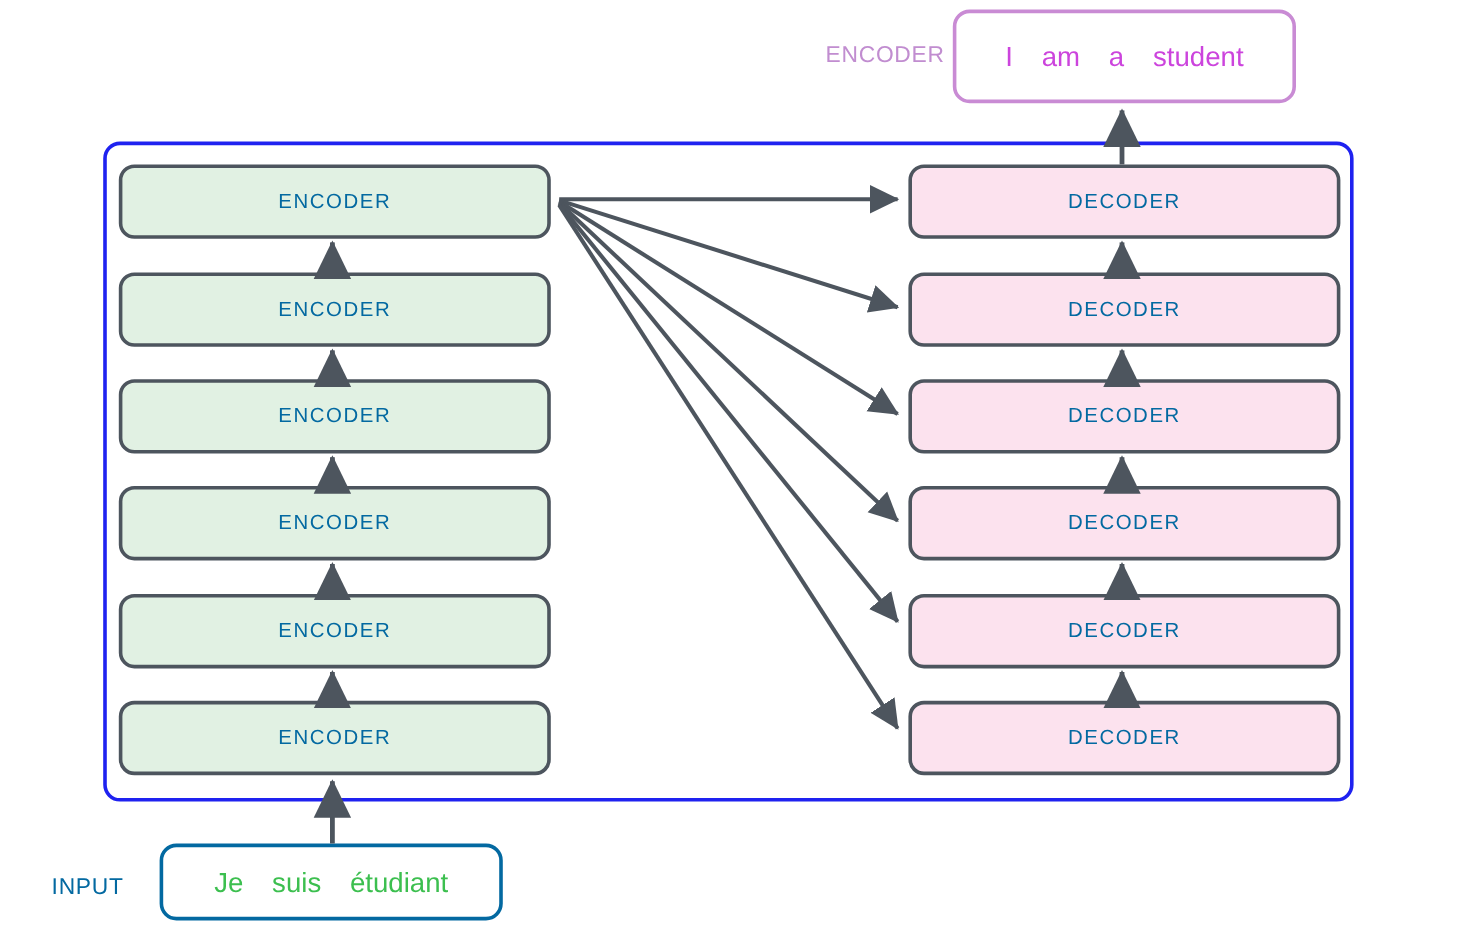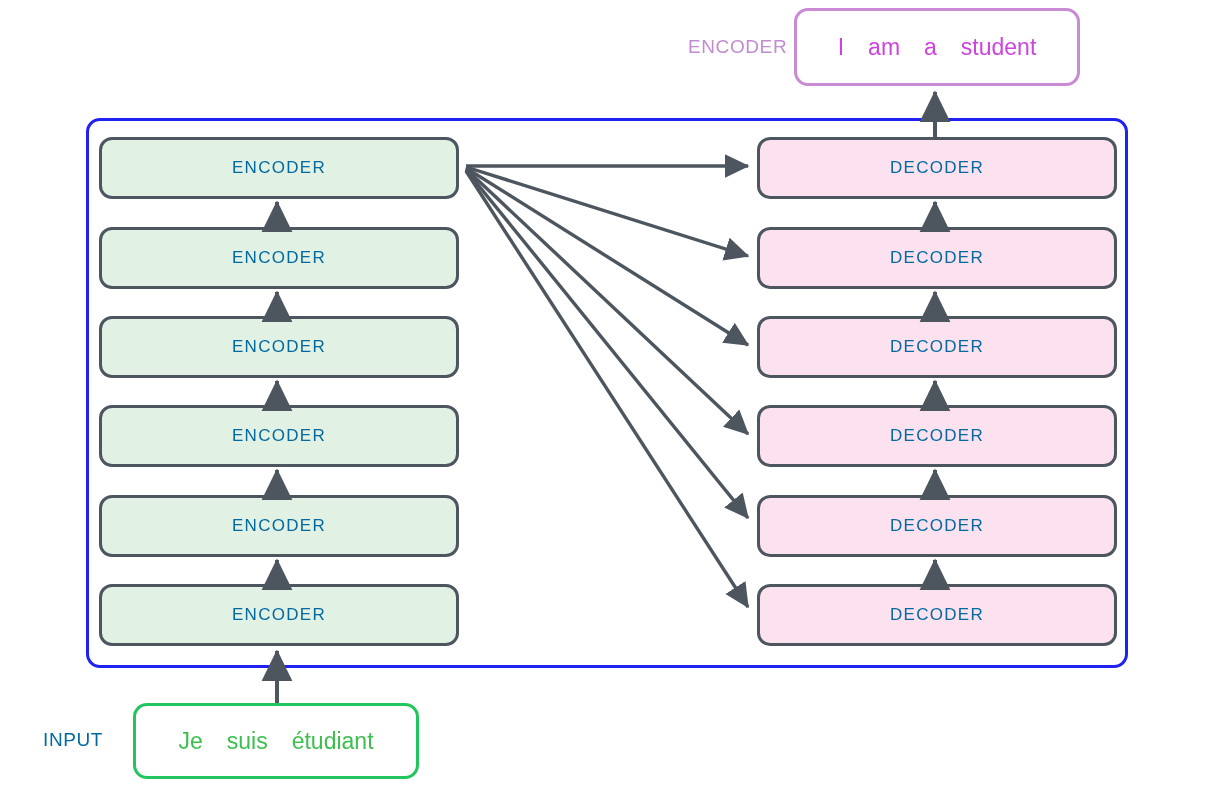--- a/index.html
+++ b/index.html
@@ -52,22 +52,22 @@
     left: 794px;
     top: 8px;
     width: 286px;
     height: 78px;
     border: 3px solid #c98bd4;
   }
   #input-box {
     left: 133px;
     top: 703px;
     width: 286px;
-    height: 76px;
-    border: 3px solid #22c55e;
+    height: 64px;
+    border: 3px solid #0369a1;
   }
   .token-row {
     display: flex;
     align-items: baseline;
   }
   .token {
     font-size: 23px;
     white-space: pre;
   }
   #output-box .token { color: #cc44dd; margin: 0 12px; }

